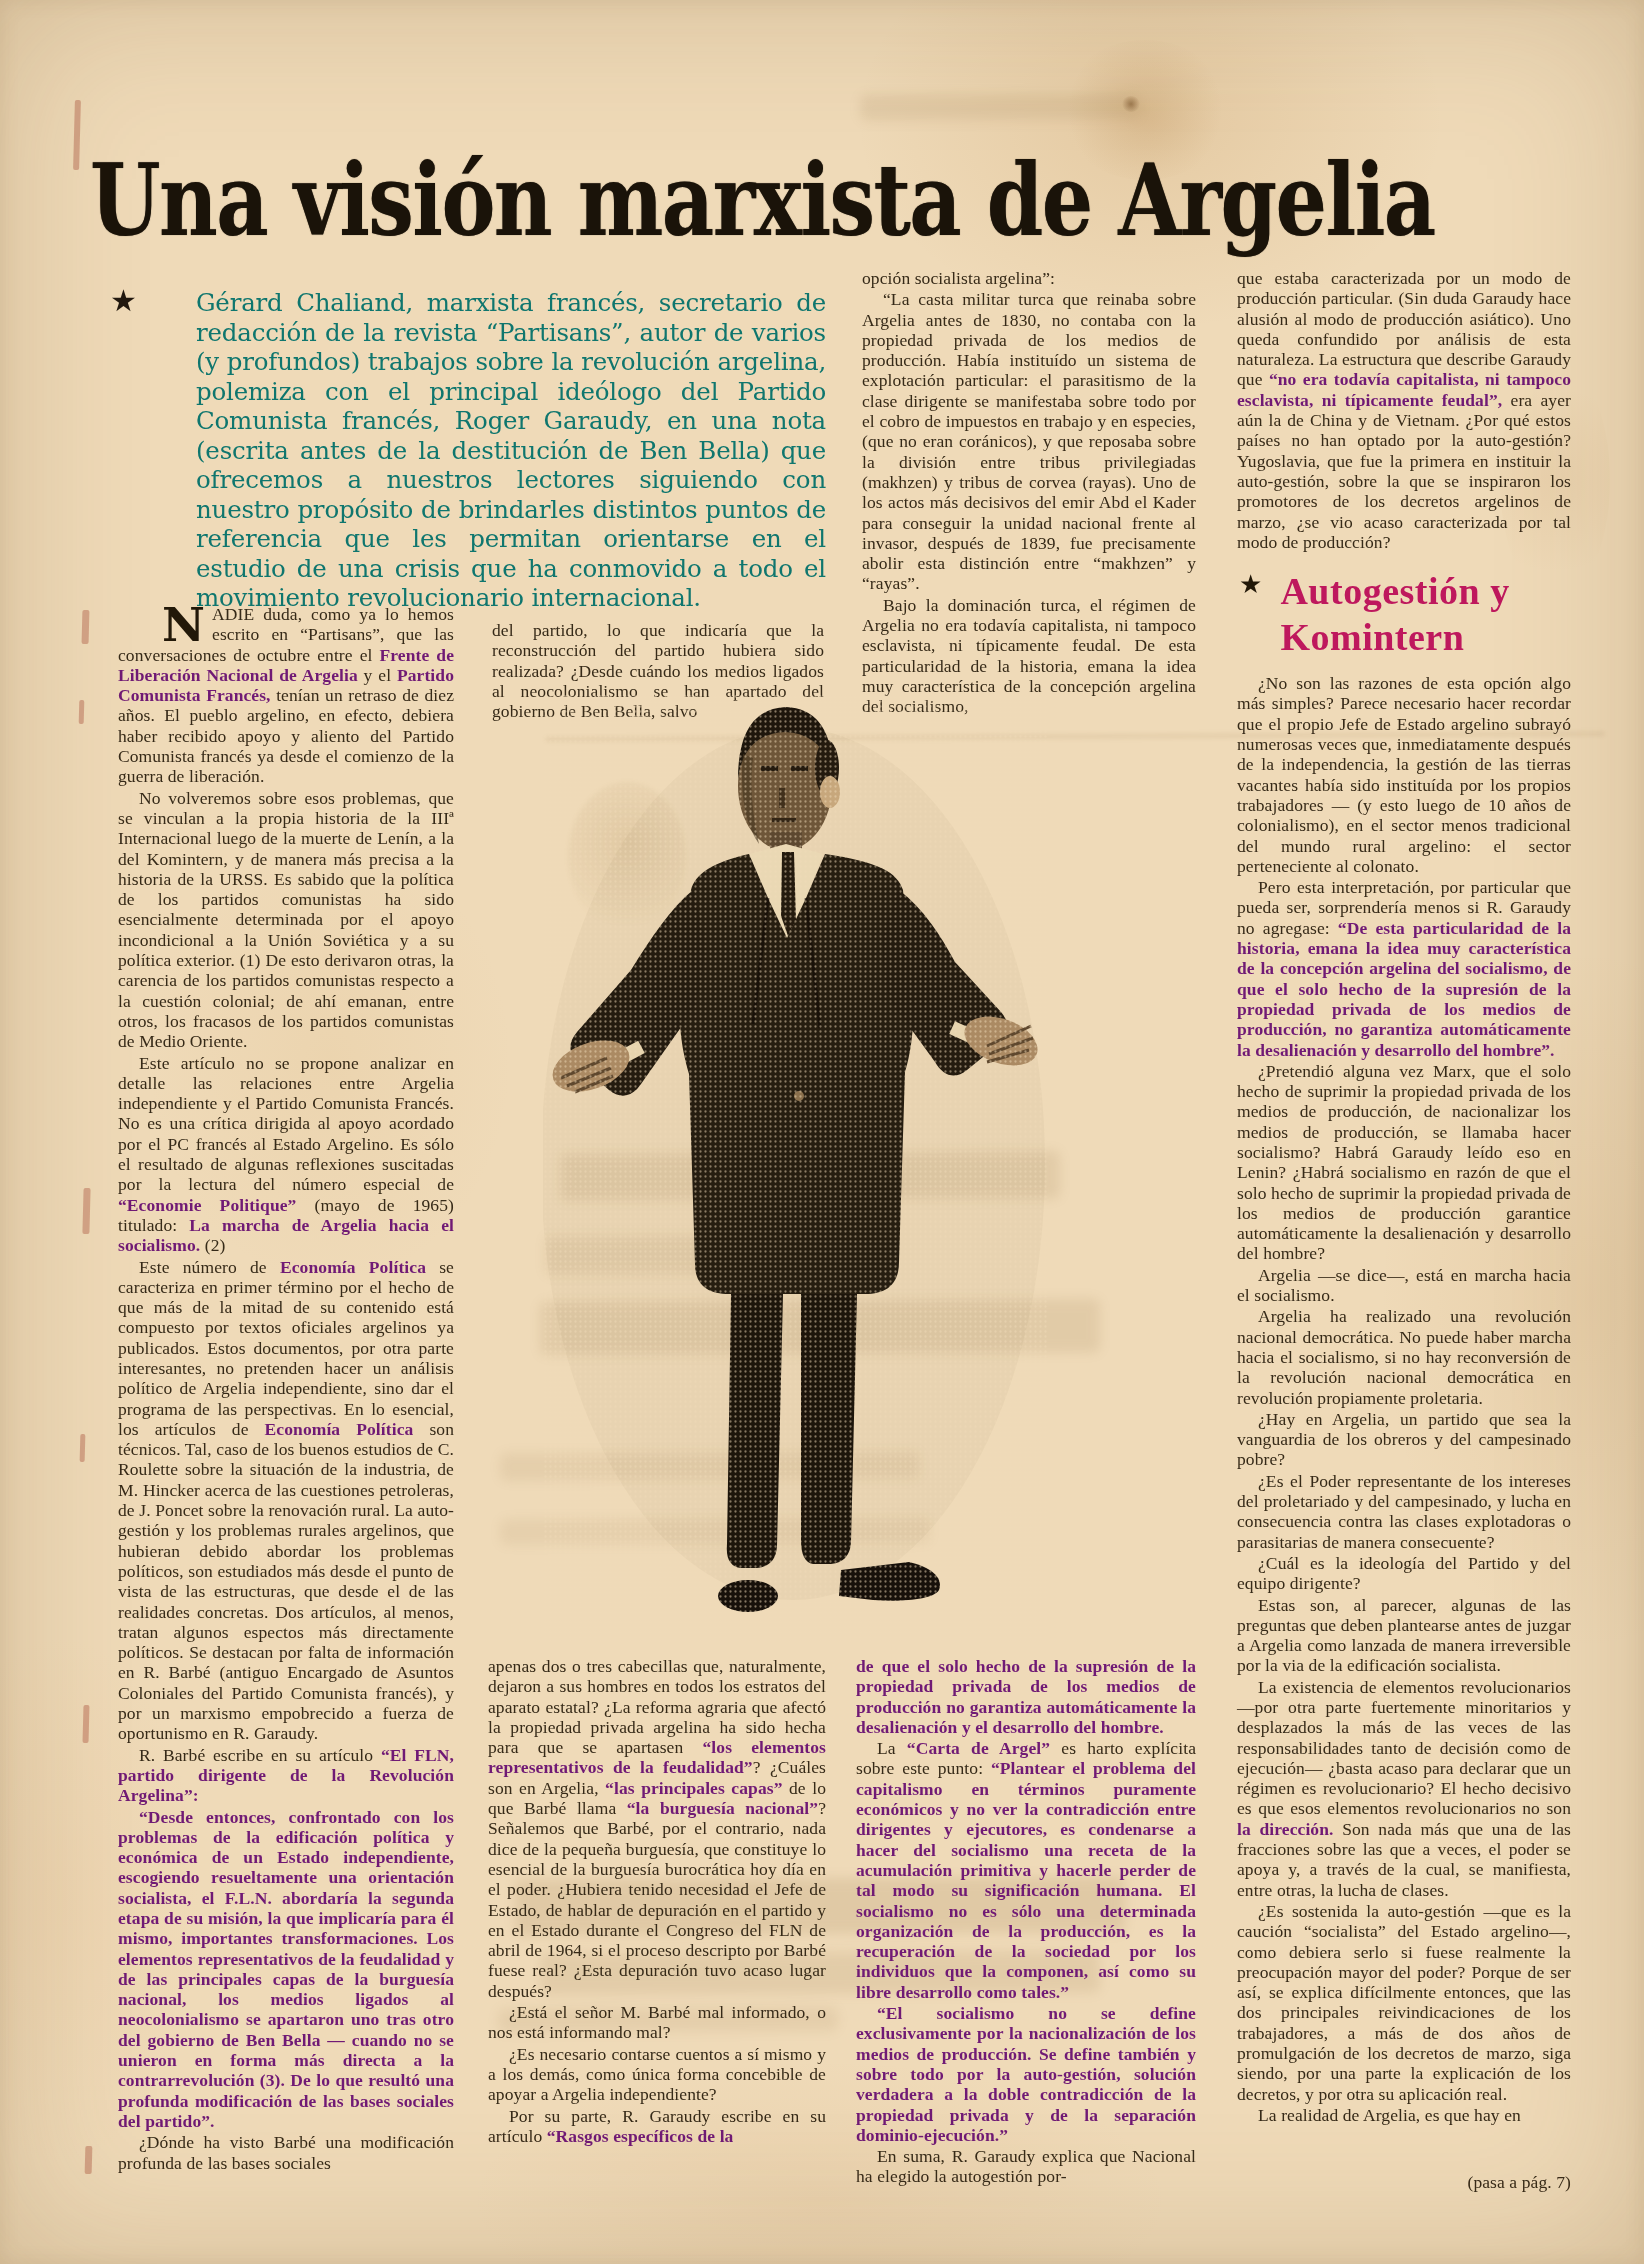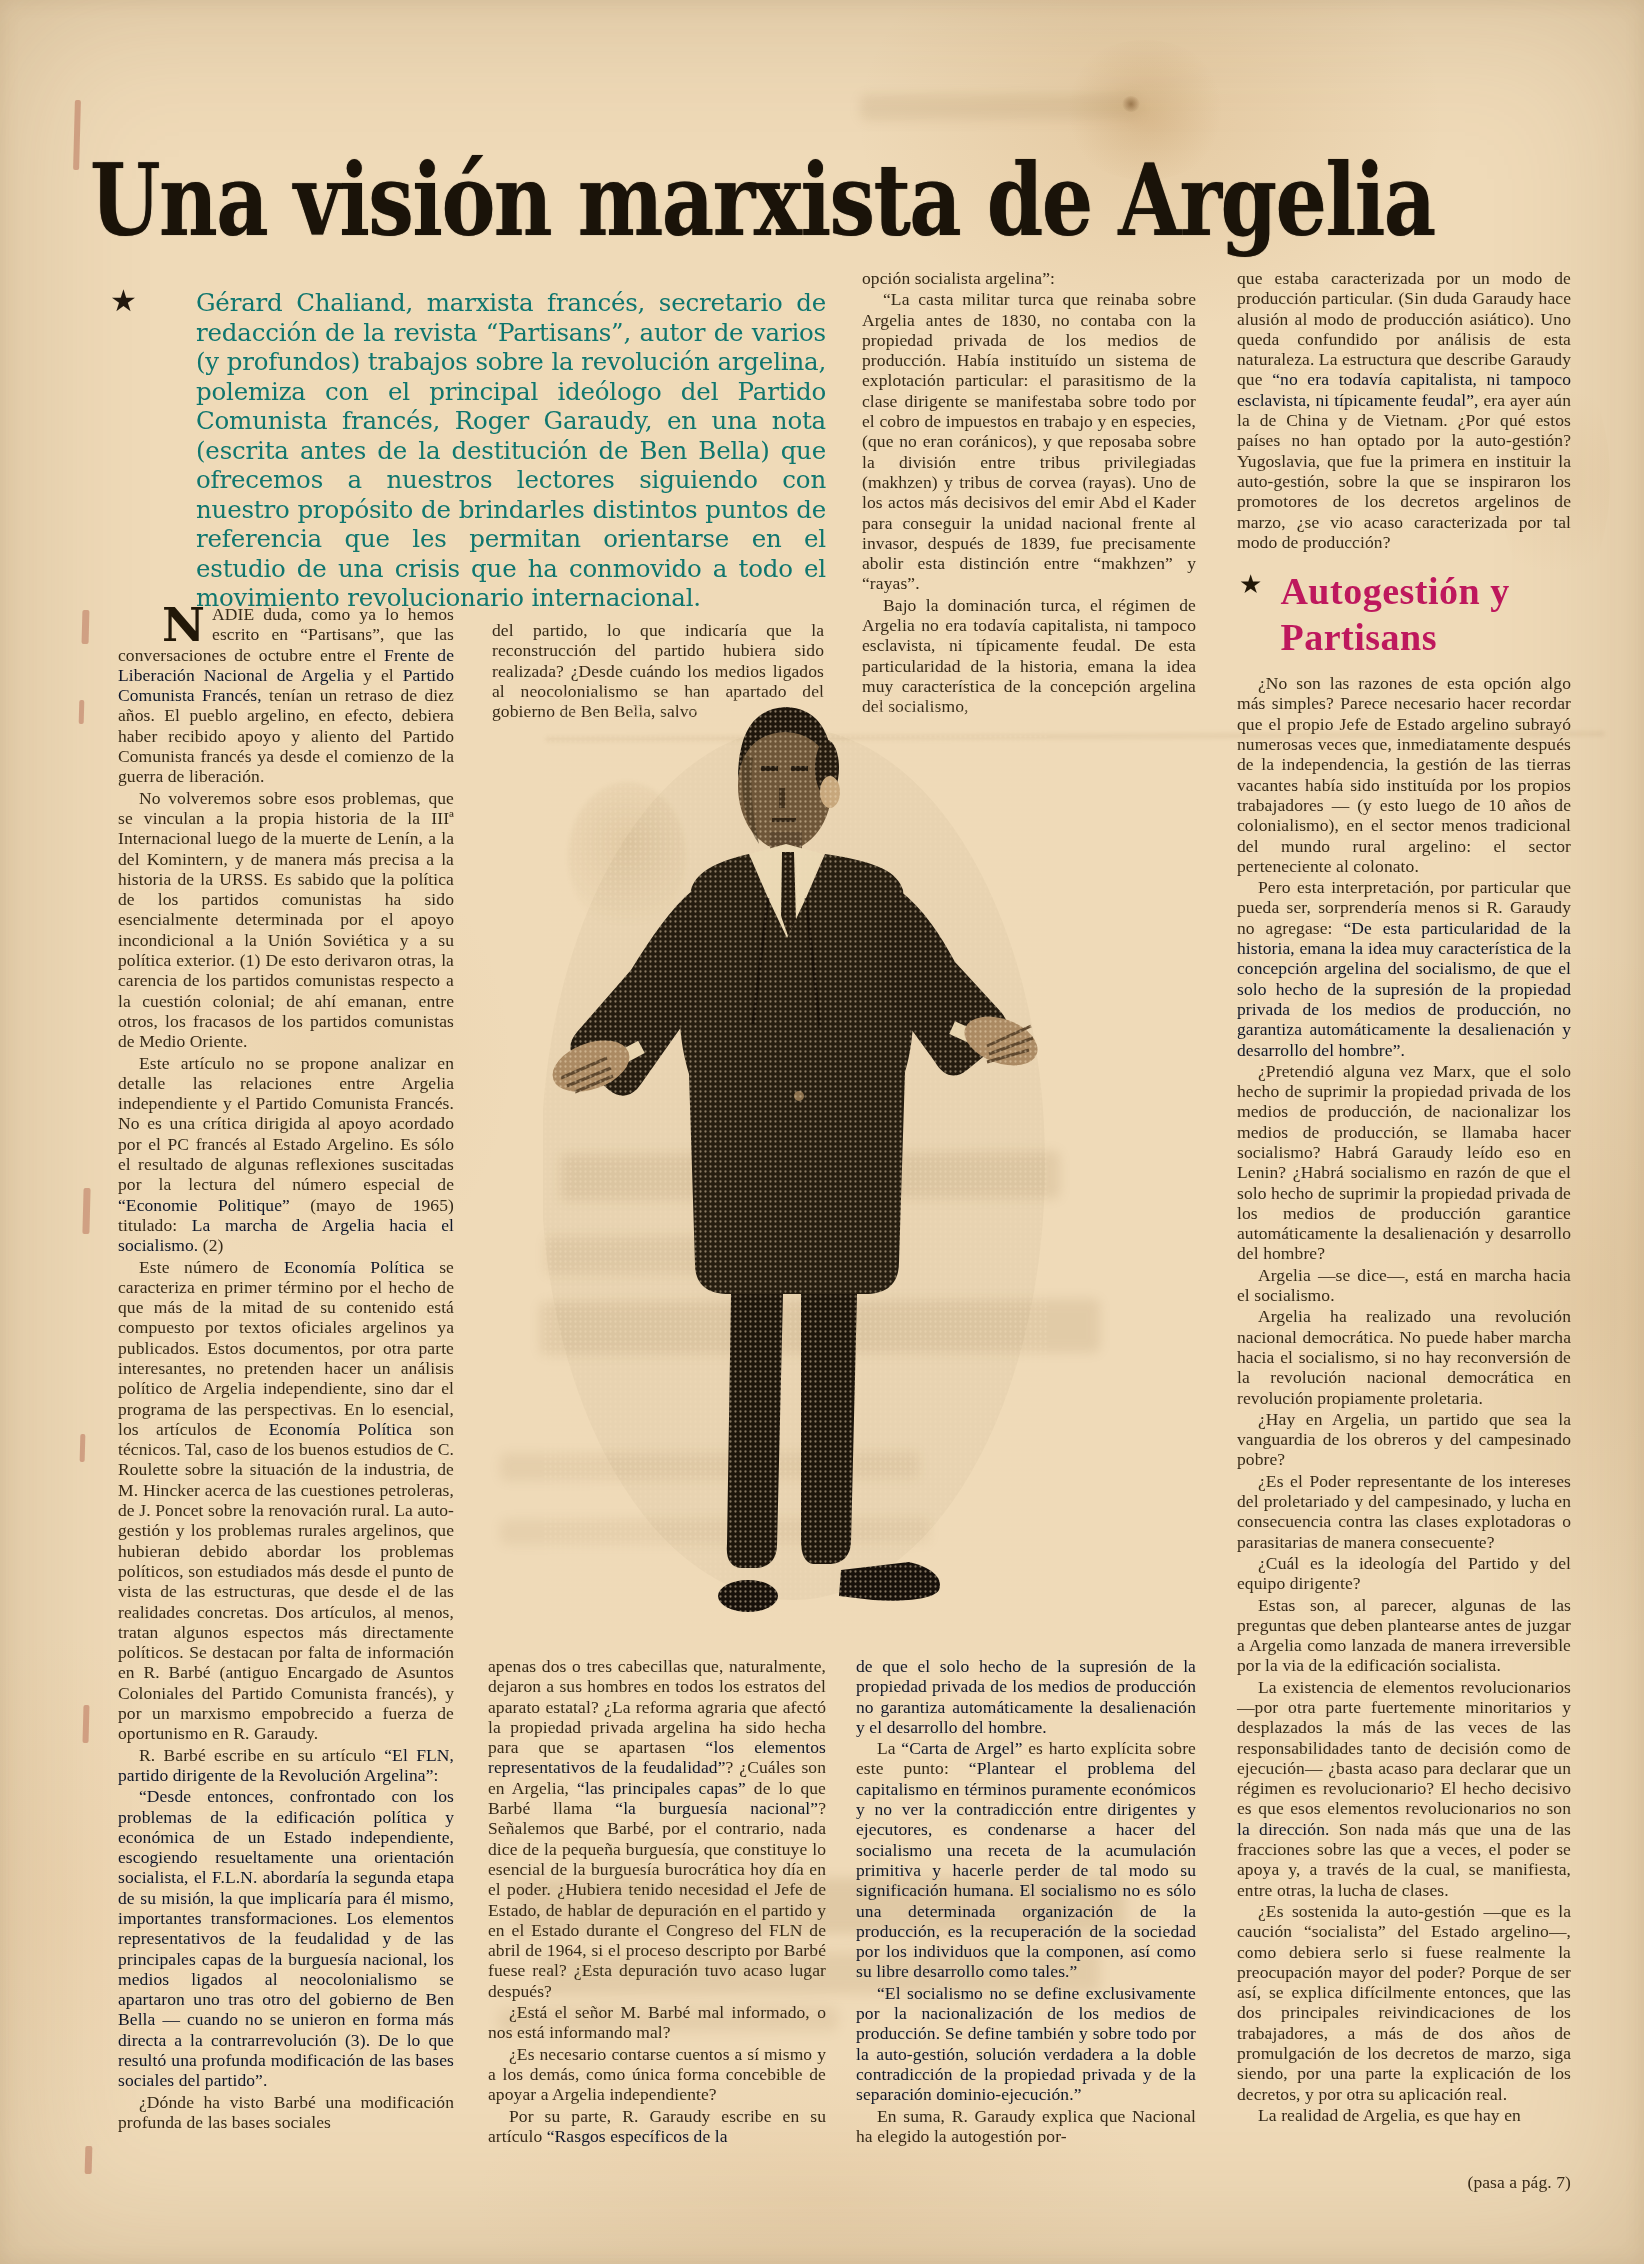--- a/index.html
+++ b/index.html
@@ -28,21 +28,21 @@
   .lede{
     position:absolute;left:196px;top:268px;width:630px;
     font-family:"DejaVu Serif",serif;font-size:24.5px;line-height:29.5px;
     color:#0f766e;text-align:justify;letter-spacing:-.2px;margin-top:20px;
   }
   
   .col{position:absolute;text-align:justify;font-size:17.5px;line-height:20.3px;color:#362a18;
        letter-spacing:.1px;}
   .col p{margin:0 0 1px 0;}
   .col p.ind{text-indent:21px;}
-  .col b{font-weight:normal;color:#0f172a;}
+  .col b{font-weight:bold;color:#701a75;}
   .dropcap{
     float:left;font-family:"DejaVu Serif",serif;font-weight:bold;font-size:47px;line-height:35px;
     margin:3px 7px 0 44px;color:#221808;
   }
   #col1{left:118px;top:604px;width:336px;}
   #col2-top{left:492px;top:620px;width:332px;}
   #col2-bottom{left:488px;top:1656px;width:338px;}
   #col3-top{left:862px;top:268px;width:334px;}
   #col3-bottom{left:856px;top:1656px;width:340px;}
   #col4{left:1237px;top:268px;width:334px;}
@@ -124,21 +124,21 @@
     <p class="para ind"><b>“El socialismo no se define exclusivamente por la nacionalización de los medios de producción. Se define también y sobre todo por la auto-gestión, solución verdadera a la doble contradicción de la propiedad privada y de la separación dominio-ejecución.”</b></p>
     <p class="para ind">En suma, R. Garaudy explica que Nacional ha elegido la autogestión por-</p>
   </div>
 
 <div class="col" id="col4">
   <div>
       <p class="para">que estaba caracterizada por un modo de producción particular. (Sin duda Garaudy hace alusión al modo de producción asiático). Uno queda confundido por análisis de esta naturaleza. La estructura que describe Garaudy que <b>“no era todavía capitalista, ni tampoco esclavista, ni típicamente feudal”,</b> era ayer aún la de China y de Vietnam. ¿Por qué estos países no han optado por la auto-gestión? Yugoslavia, que fue la primera en instituir la auto-gestión, sobre la que se inspiraron los promotores de los decretos argelinos de marzo, ¿se vio acaso caracterizada por tal modo de producción?</p>
     </div>
   <div class="sect-head">
     <span class="sect-star">★</span>
-    <span class="sect-title"><span>Autogestión y</span><br><span>Partisans</span></span>
+    <span class="sect-title"><span>Autogestión y</span><br><span>Komintern</span></span>
   </div>
   <div>
       <p class="para ind">¿No son las razones de esta opción algo más simples? Parece necesario hacer recordar que el propio Jefe de Estado argelino subrayó numerosas veces que, inmediatamente después de la independencia, la gestión de las tierras vacantes había sido instituída por los propios trabajadores — (y esto luego de 10 años de colonialismo), en el sector menos tradicional del mundo rural argelino: el sector perteneciente al colonato.</p>
       <p class="para ind">Pero esta interpretación, por particular que pueda ser, sorprendería menos si R. Garaudy no agregase: <b>“De esta particularidad de la historia, emana la idea muy característica de la concepción argelina del socialismo, de que el solo hecho de la supresión de la propiedad privada de los medios de producción, no garantiza automáticamente la desalienación y desarrollo del hombre”.</b></p>
       <p class="para ind">¿Pretendió alguna vez Marx, que el solo hecho de suprimir la propiedad privada de los medios de producción, de nacionalizar los medios de producción, se llamaba hacer socialismo? Habrá Garaudy leído eso en Lenin? ¿Habrá socialismo en razón de que el solo hecho de suprimir la propiedad privada de los medios de producción garantice automáticamente la desalienación y desarrollo del hombre?</p>
       <p class="para ind">Argelia —se dice—, está en marcha hacia el socialismo.</p>
       <p class="para ind">Argelia ha realizado una revolución nacional democrática. No puede haber marcha hacia el socialismo, si no hay reconversión de la revolución nacional democrática en revolución propiamente proletaria.</p>
       <p class="para ind">¿Hay en Argelia, un partido que sea la vanguardia de los obreros y del campesinado pobre?</p>
       <p class="para ind">¿Es el Poder representante de los intereses del proletariado y del campesinado, y lucha en consecuencia contra las clases explotadoras o parasitarias de manera consecuente?</p>
       <p class="para ind">¿Cuál es la ideología del Partido y del equipo dirigente?</p>

